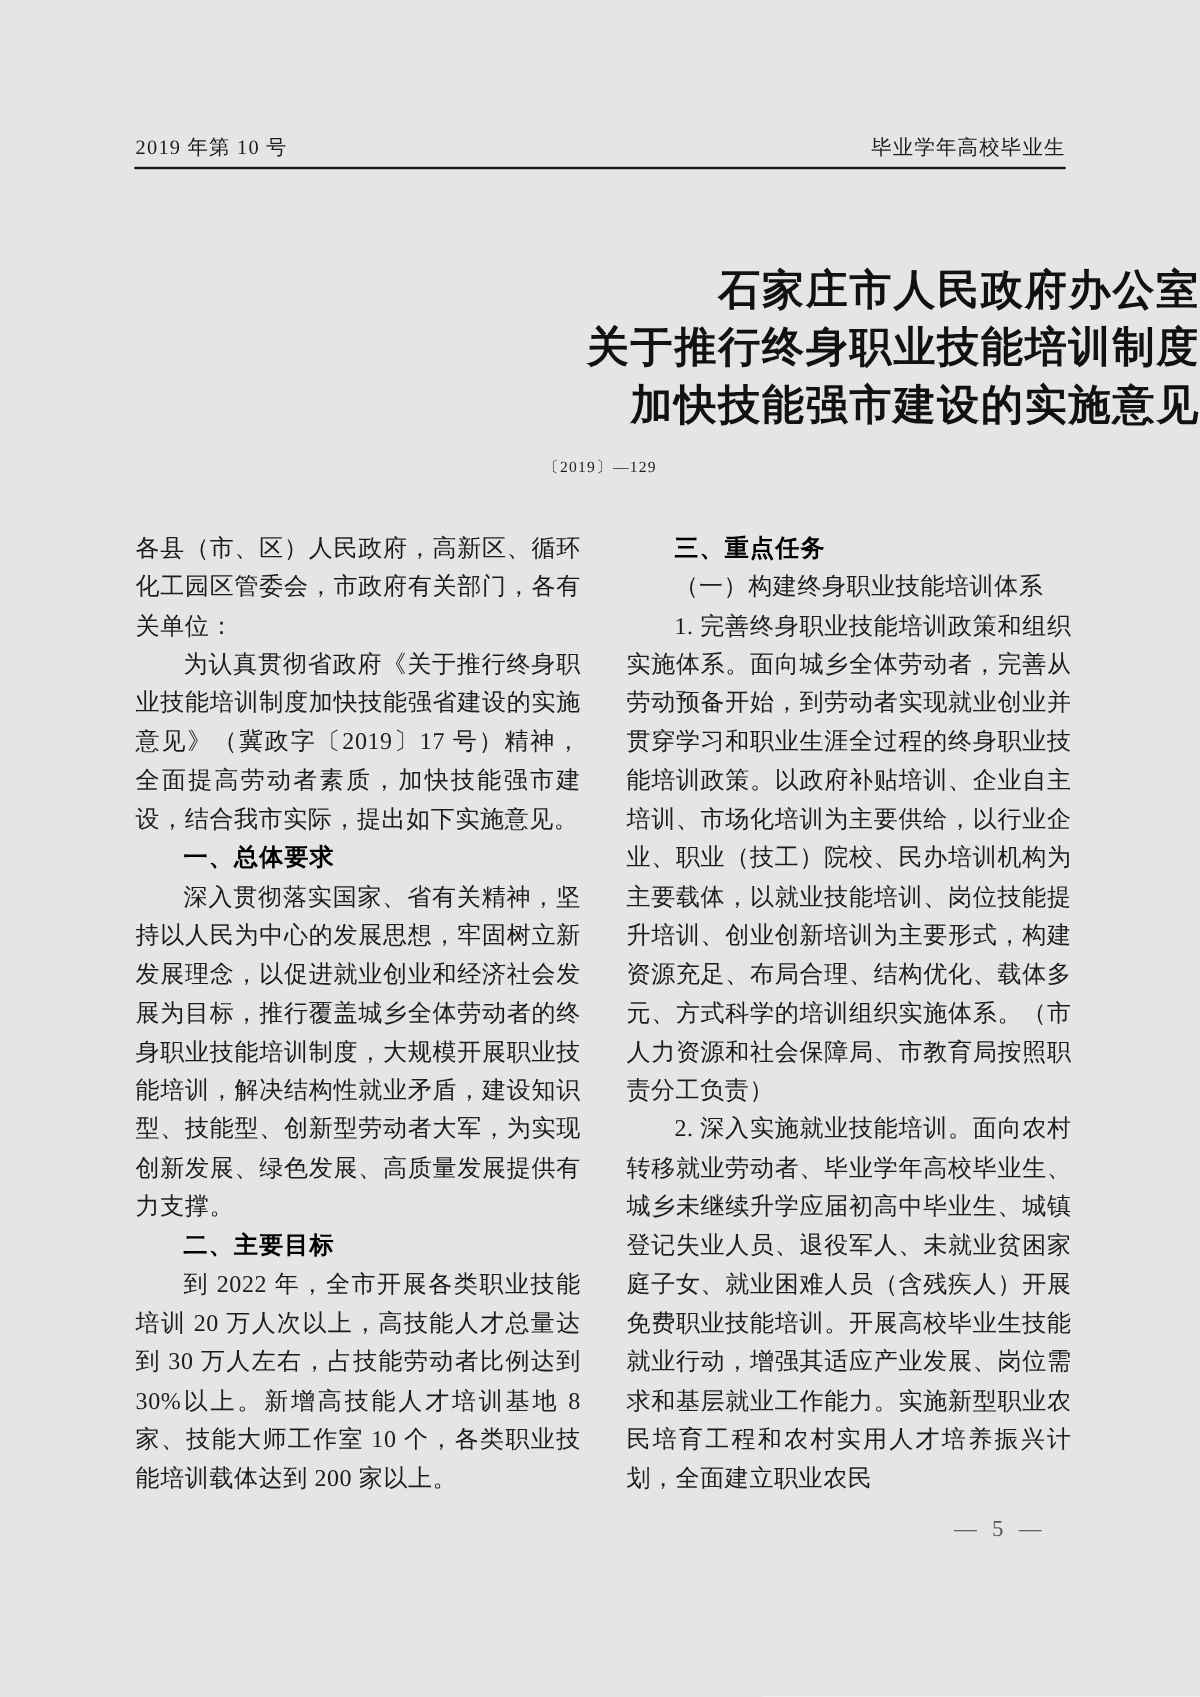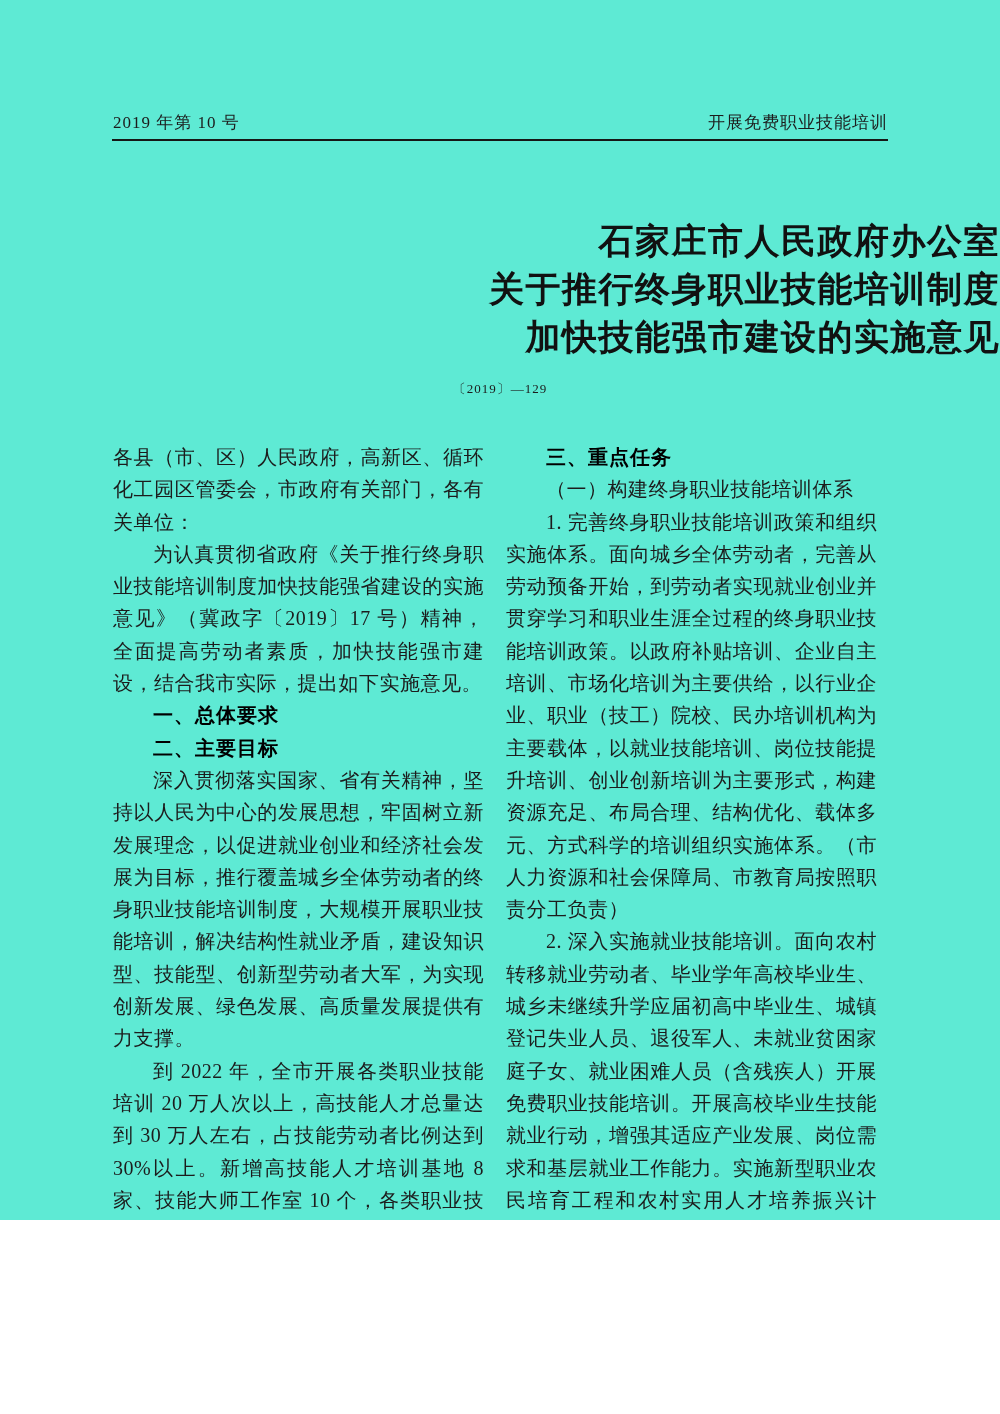--- a/index.html
+++ b/index.html
@@ -1,20 +1,20 @@
 <!DOCTYPE html>
 <html><head>
 <meta charset="utf-8">
 <style>
   html, body { margin: 0; padding: 0; background: #ffffff; }
   .page {
     position: relative;
     width: 1000px;
-    height: 1220px;
-    background: #5eead4;
+    height: 1414px;
+    background: #e5e5e5;
     font-family: "Liberation Serif", "DejaVu Serif", serif;
     color: #1c1c1c;
     overflow: hidden;
   }
   .hdr {
     position: absolute;
     top: 112px;
     left: 113px;
     width: 775px;
     display: flex;
@@ -51,21 +51,21 @@
     text-align: center;
     font-size: 13px;
     letter-spacing: 1px;
   }
   .columns {
     position: absolute;
     top: 441px;
     left: 113px;
     width: 780px;
     display: flex;
-    gap: 22px;
+    gap: 38px;
   }
   .col { width: 371px; }
   .para {
     margin: 0;
     font-size: 20px;
     line-height: 32.3px;
     text-align: justify;
     text-indent: 2em;
     letter-spacing: 0.5px;
   }
@@ -86,40 +86,40 @@
     letter-spacing: 4px;
   }
 </style>
 </head>
 <body>
 
 <div class="page">
 
   <div class="hdr">
     <span>2019 年第 10 号</span>
-    <span>开展免费职业技能培训</span>
+    <span>毕业学年高校毕业生</span>
   </div>
 
   <div class="rule"></div>
 
   <div class="title">
     <div>石家庄市人民政府办公室</div>
     <div>关于推行终身职业技能培训制度</div>
     <div>加快技能强市建设的实施意见</div>
   </div>
 
   <div class="docnum">〔2019〕—129</div>
 
   <div class="columns">
     <div class="col" id="col-left">
         <p class="para address"><span>各县（市、区）人民政府，高新区、循环化工园区管委会，市政府有关部门，各有关单位：</span></p>
         <p class="para"><span>为认真贯彻省政府《关于推行终身职业技能培训制度加快技能强省建设的实施意见》（冀政字〔2019〕17 号）精神，全面提高劳动者素质，加快技能强市建设，结合我市实际，提出如下实施意见。</span></p>
         <p class="para heading"><span>一、总体要求</span></p>
+        <p class="para"><span>深入贯彻落实国家、省有关精神，坚持以人民为中心的发展思想，牢固树立新发展理念，以促进就业创业和经济社会发展为目标，推行覆盖城乡全体劳动者的终身职业技能培训制度，大规模开展职业技能培训，解决结构性就业矛盾，建设知识型、技能型、创新型劳动者大军，为实现创新发展、绿色发展、高质量发展提供有力支撑。</span></p>
         <p class="para heading"><span>二、主要目标</span></p>
-        <p class="para"><span>深入贯彻落实国家、省有关精神，坚持以人民为中心的发展思想，牢固树立新发展理念，以促进就业创业和经济社会发展为目标，推行覆盖城乡全体劳动者的终身职业技能培训制度，大规模开展职业技能培训，解决结构性就业矛盾，建设知识型、技能型、创新型劳动者大军，为实现创新发展、绿色发展、高质量发展提供有力支撑。</span></p>
         <p class="para"><span>到 2022 年，全市开展各类职业技能培训 20 万人次以上，高技能人才总量达到 30 万人左右，占技能劳动者比例达到 30%以上。新增高技能人才培训基地 8 家、技能大师工作室 10 个，各类职业技能培训载体达到 200 家以上。</span></p>
       </div>
     <div class="col" id="col-right">
         <p class="para heading"><span>三、重点任务</span></p>
         <p class="para kaiti-line"><span>（一）构建终身职业技能培训体系</span></p>
         <p class="para"><span>1. 完善终身职业技能培训政策和组织实施体系。面向城乡全体劳动者，完善从劳动预备开始，到劳动者实现就业创业并贯穿学习和职业生涯全过程的终身职业技能培训政策。以政府补贴培训、企业自主培训、市场化培训为主要供给，以行业企业、职业（技工）院校、民办培训机构为主要载体，以就业技能培训、岗位技能提升培训、创业创新培训为主要形式，构建资源充足、布局合理、结构优化、载体多元、方式科学的培训组织实施体系。</span><span class="kaiti">（市人力资源和社会保障局、市教育局按照职责分工负责）</span></p>
         <p class="para"><span>2. 深入实施就业技能培训。面向农村转移就业劳动者、毕业学年高校毕业生、城乡未继续升学应届初高中毕业生、城镇登记失业人员、退役军人、未就业贫困家庭子女、就业困难人员（含残疾人）开展免费职业技能培训。开展高校毕业生技能就业行动，增强其适应产业发展、岗位需求和基层就业工作能力。实施新型职业农民培育工程和农村实用人才培养振兴计划，全面建立职业农民</span></p>
       </div>
   </div>
 

